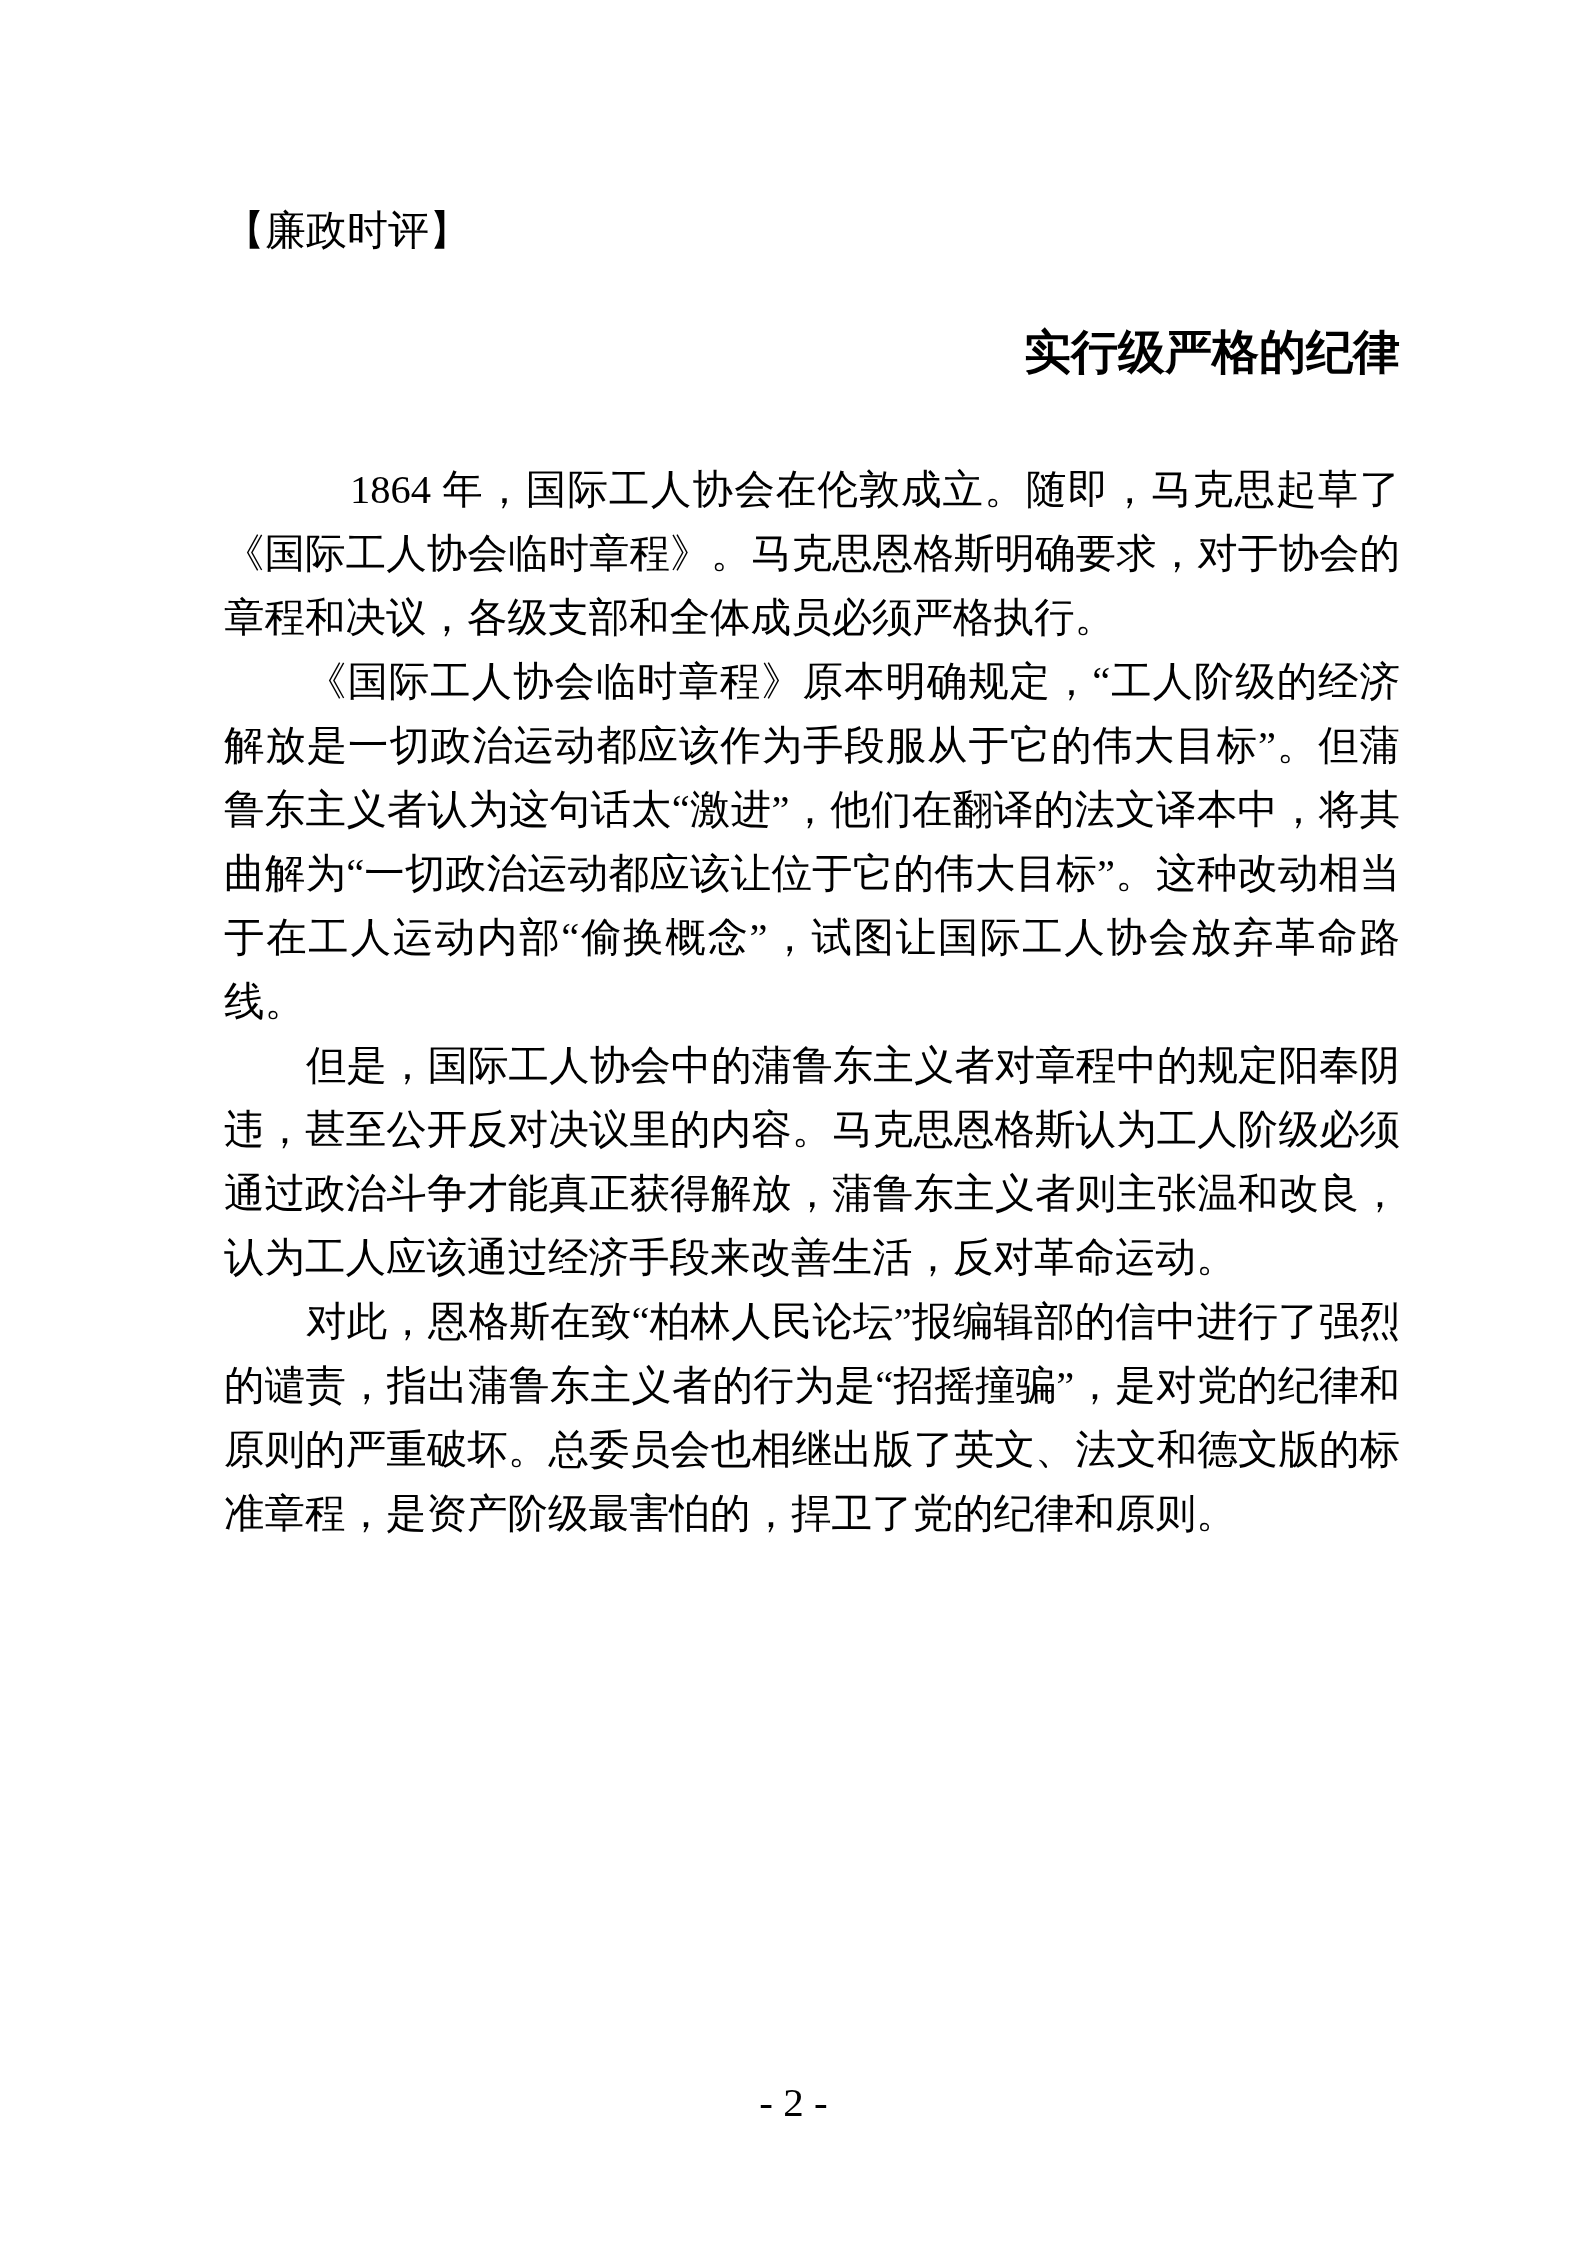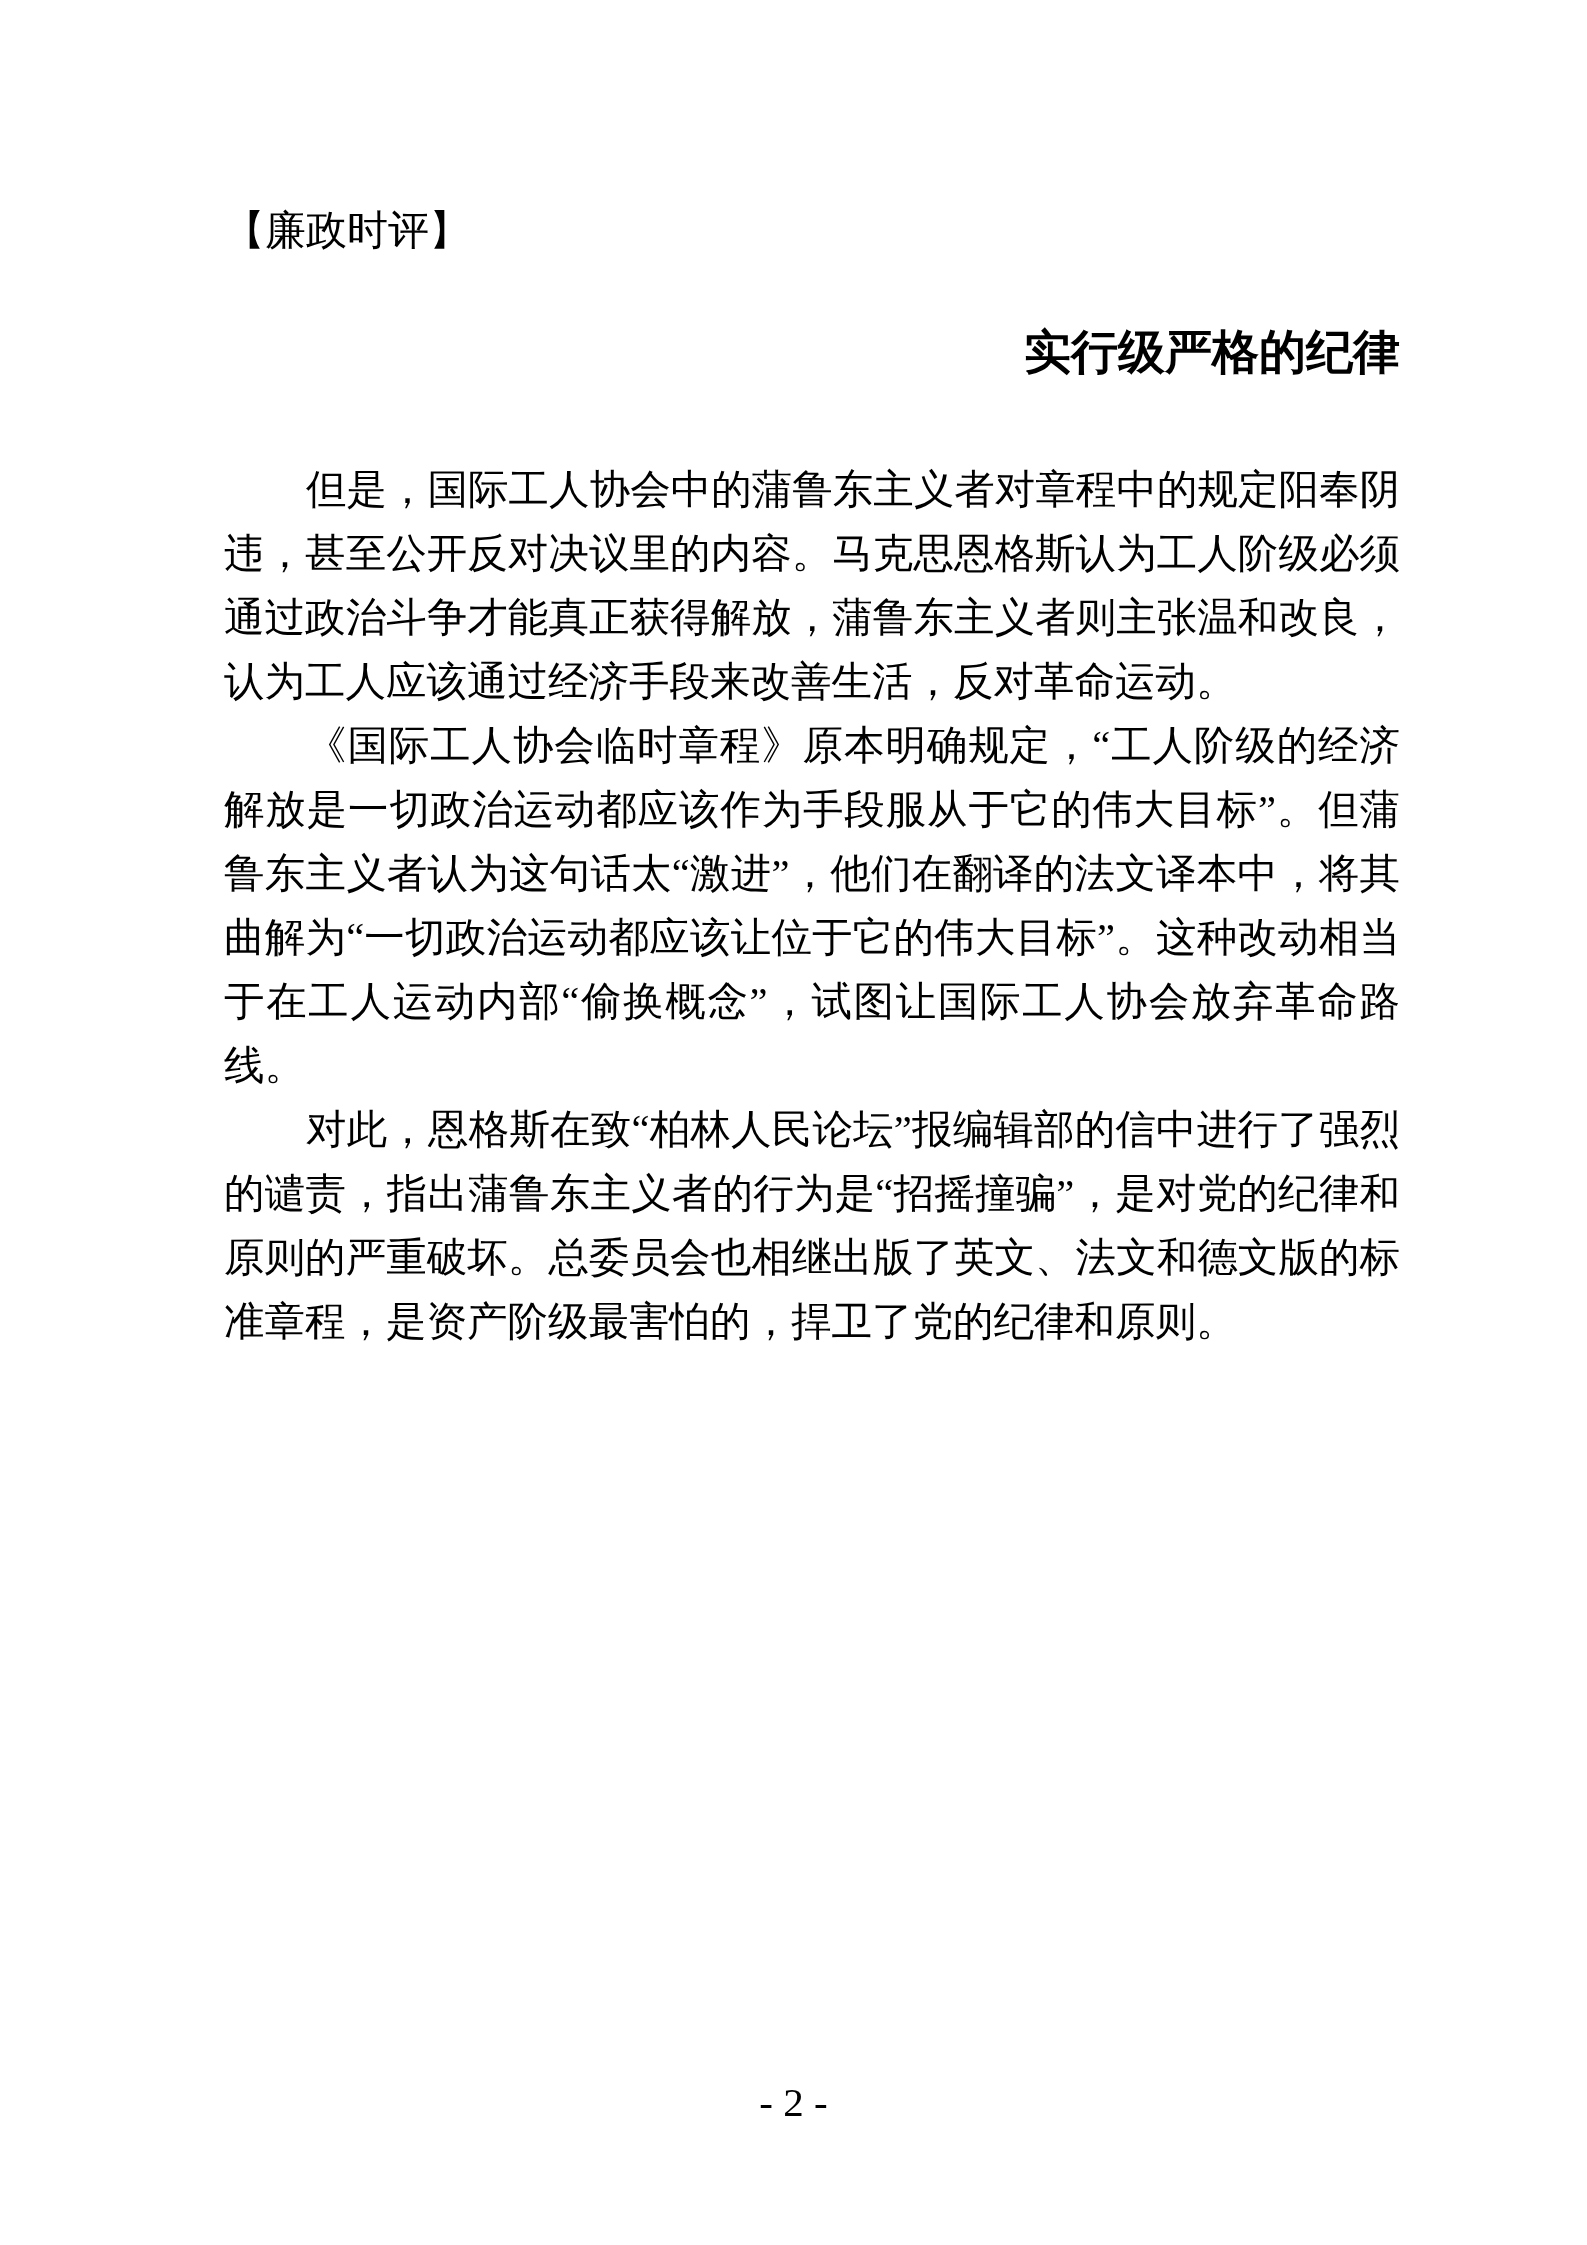--- a/index.html
+++ b/index.html
@@ -63,20 +63,21 @@
 </head>
 <body>
 
 <div class="page">
   <div class="content">
     <div class="header-tag">【廉政时评】</div>
 
     <h1 class="article-title">实行级严格的纪律</h1>
 
     <div class="article-body">
+      <p class="para-first">1864 年，国际工人协会在伦敦成立。随即，马克思起草了《国际工人协会临时章程》。马克思恩格斯明确要求，对于协会的章程和决议，各级支部和全体成员必须严格执行。</p>
+      <p>《国际工人协会临时章程》原本明确规定，“工人阶级的经济解放是一切政治运动都应该作为手段服从于它的伟大目标”。但蒲鲁东主义者认为这句话太“激进”，他们在翻译的法文译本中，将其曲解为“一切政治运动都应该让位于它的伟大目标”。这种改动相当于在工人运动内部“偷换概念”，试图让国际工人协会放弃革命路线。</p>
       <p>但是，国际工人协会中的蒲鲁东主义者对章程中的规定阳奉阴违，甚至公开反对决议里的内容。马克思恩格斯认为工人阶级必须通过政治斗争才能真正获得解放，蒲鲁东主义者则主张温和改良，认为工人应该通过经济手段来改善生活，反对革命运动。</p>
-      <p>《国际工人协会临时章程》原本明确规定，“工人阶级的经济解放是一切政治运动都应该作为手段服从于它的伟大目标”。但蒲鲁东主义者认为这句话太“激进”，他们在翻译的法文译本中，将其曲解为“一切政治运动都应该让位于它的伟大目标”。这种改动相当于在工人运动内部“偷换概念”，试图让国际工人协会放弃革命路线。</p>
       <p>对此，恩格斯在致“柏林人民论坛”报编辑部的信中进行了强烈的谴责，指出蒲鲁东主义者的行为是“招摇撞骗”，是对党的纪律和原则的严重破坏。总委员会也相继出版了英文、法文和德文版的标准章程，是资产阶级最害怕的，捍卫了党的纪律和原则。</p>
     </div>
   </div>
 
   <div class="page-number">- 2 -</div>
 </div>
 
 </body></html>

